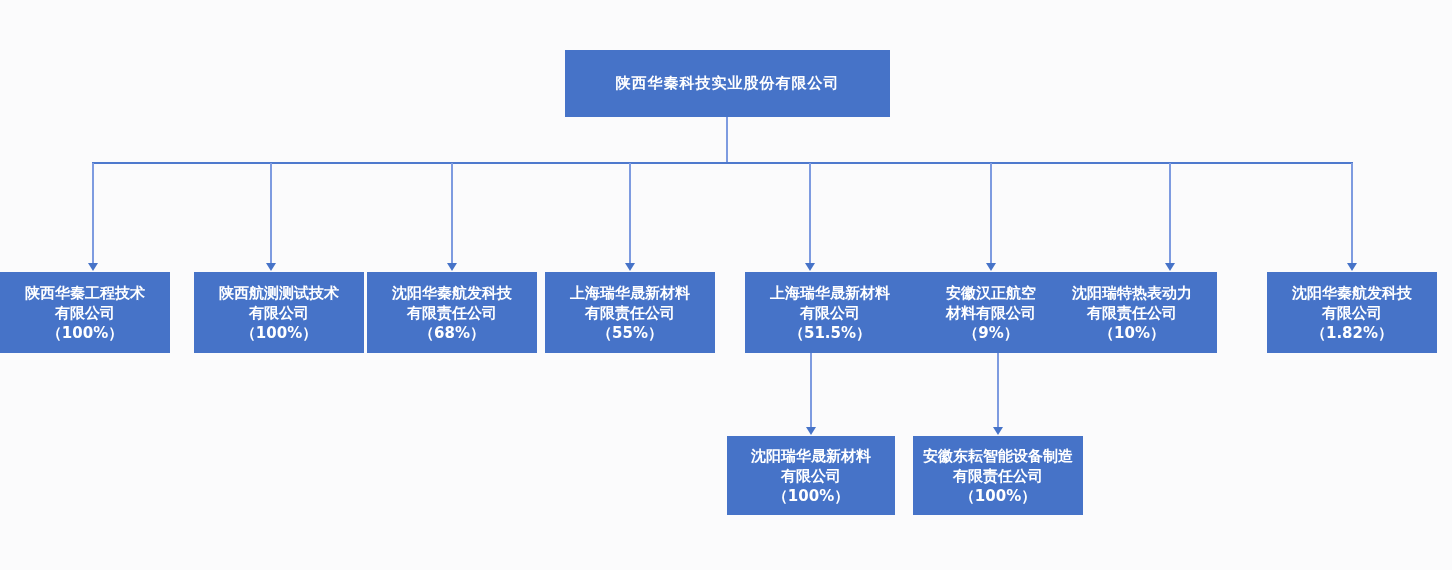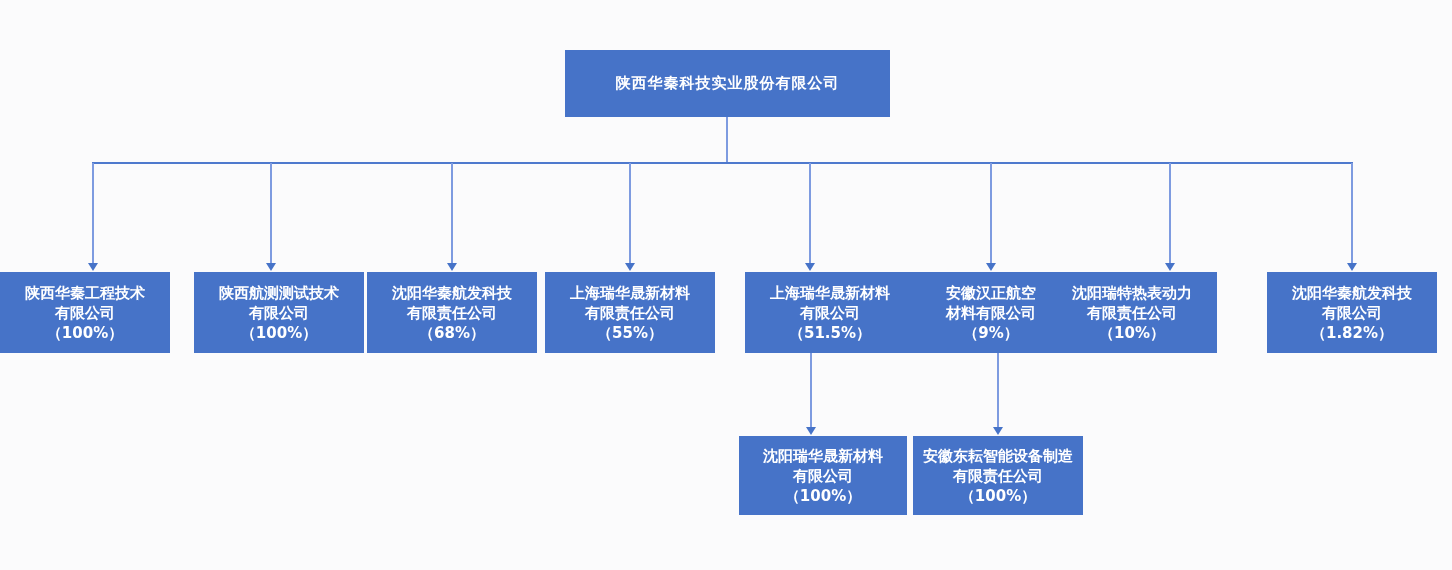--- a/index.html
+++ b/index.html
@@ -131,21 +131,21 @@
     <div>沈阳华秦航发科技</div>
     <div>有限公司</div>
     <div>（1.82%）</div>
   </div>
 
   <div class="vline" style="left:810px; top:353px; height:75px;"></div>
   <div class="arrow-down" style="left:806px; top:427px;"></div>
   <div class="vline" style="left:997px; top:353px; height:75px;"></div>
   <div class="arrow-down" style="left:993px; top:427px;"></div>
 
-  <div class="node grand-node" style="left:727px; width:168px;margin-left:12px;">
+  <div class="node grand-node" style="left:727px; width:168px;">
     <div>沈阳瑞华晟新材料</div>
     <div>有限公司</div>
     <div>（100%）</div>
   </div>
   <div class="node grand-node" style="left:913px; width:170px;">
     <div>安徽东耘智能设备制造</div>
     <div>有限责任公司</div>
     <div>（100%）</div>
   </div>
 

